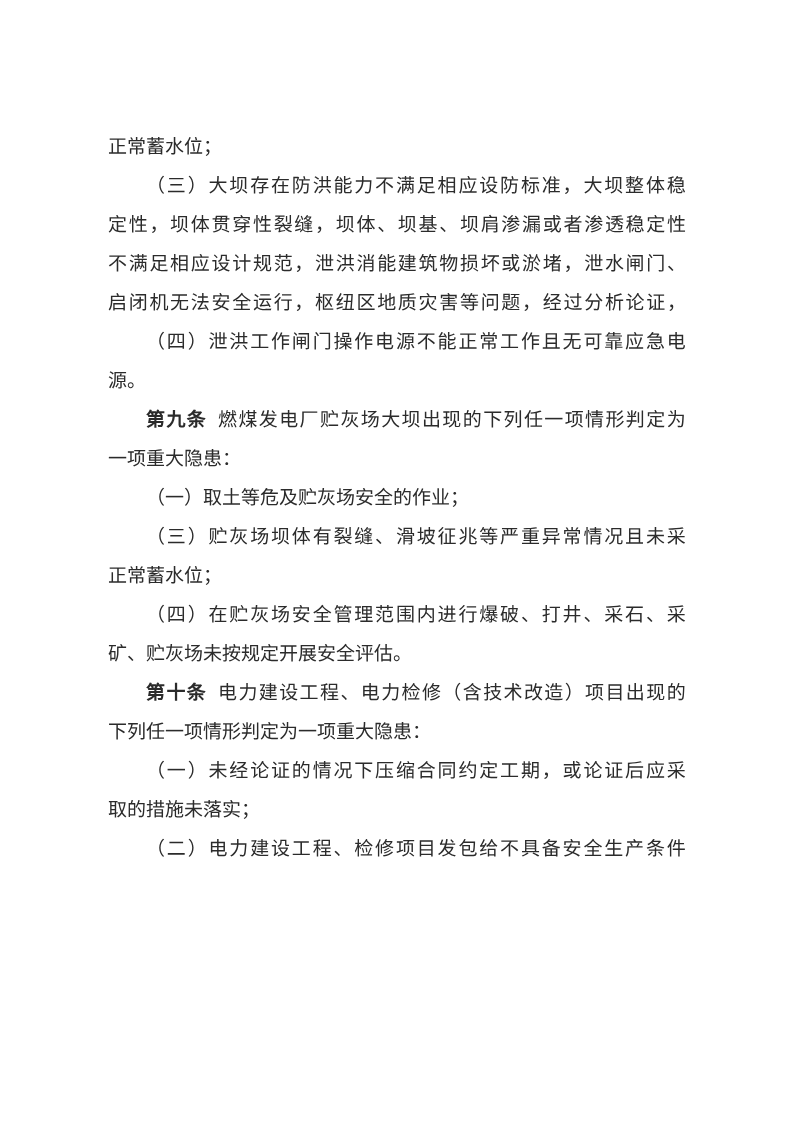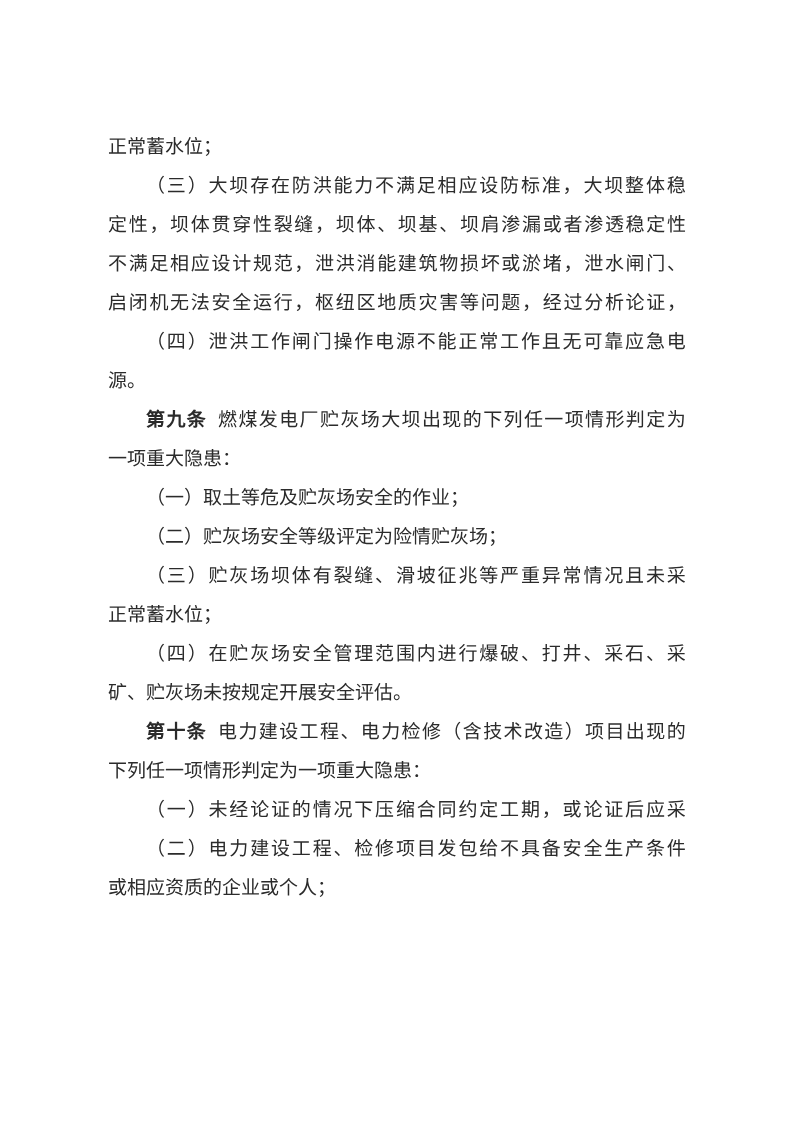--- a/index.html
+++ b/index.html
@@ -56,24 +56,23 @@
       <div class="line">正常蓄水位；</div>
       <div class="line indent justify"><span>（</span><span>三</span><span>）</span><span>大</span><span>坝</span><span>存</span><span>在</span><span>防</span><span>洪</span><span>能</span><span>力</span><span>不</span><span>满</span><span>足</span><span>相</span><span>应</span><span>设</span><span>防</span><span>标</span><span>准</span><span>，</span><span>大</span><span>坝</span><span>整</span><span>体</span><span>稳</span></div>
       <div class="line justify"><span>定</span><span>性</span><span>，</span><span>坝</span><span>体</span><span>贯</span><span>穿</span><span>性</span><span>裂</span><span>缝</span><span>，</span><span>坝</span><span>体</span><span>、</span><span>坝</span><span>基</span><span>、</span><span>坝</span><span>肩</span><span>渗</span><span>漏</span><span>或</span><span>者</span><span>渗</span><span>透</span><span>稳</span><span>定</span><span>性</span></div>
       <div class="line justify"><span>不</span><span>满</span><span>足</span><span>相</span><span>应</span><span>设</span><span>计</span><span>规</span><span>范</span><span>，</span><span>泄</span><span>洪</span><span>消</span><span>能</span><span>建</span><span>筑</span><span>物</span><span>损</span><span>坏</span><span>或</span><span>淤</span><span>堵</span><span>，</span><span>泄</span><span>水</span><span>闸</span><span>门</span><span>、</span></div>
       <div class="line justify"><span>启</span><span>闭</span><span>机</span><span>无</span><span>法</span><span>安</span><span>全</span><span>运</span><span>行</span><span>，</span><span>枢</span><span>纽</span><span>区</span><span>地</span><span>质</span><span>灾</span><span>害</span><span>等</span><span>问</span><span>题</span><span>，</span><span>经</span><span>过</span><span>分</span><span>析</span><span>论</span><span>证</span><span>，</span></div>
       <div class="line indent justify"><span>（</span><span>四</span><span>）</span><span>泄</span><span>洪</span><span>工</span><span>作</span><span>闸</span><span>门</span><span>操</span><span>作</span><span>电</span><span>源</span><span>不</span><span>能</span><span>正</span><span>常</span><span>工</span><span>作</span><span>且</span><span>无</span><span>可</span><span>靠</span><span>应</span><span>急</span><span>电</span></div>
       <div class="line">源。</div>
       <div class="line indent justify"><span class="bold">第</span><span class="bold">九</span><span class="bold">条</span><span class="sp"> </span><span>燃</span><span>煤</span><span>发</span><span>电</span><span>厂</span><span>贮</span><span>灰</span><span>场</span><span>大</span><span>坝</span><span>出</span><span>现</span><span>的</span><span>下</span><span>列</span><span>任</span><span>一</span><span>项</span><span>情</span><span>形</span><span>判</span><span>定</span><span>为</span></div>
       <div class="line">一项重大隐患：</div>
       <div class="line indent">（一）取土等危及贮灰场安全的作业；</div>
-      <div class="line indent">（二）贮灰场安全等级评定为险情贮灰场；</div>
       <div class="line indent justify"><span>（</span><span>三</span><span>）</span><span>贮</span><span>灰</span><span>场</span><span>坝</span><span>体</span><span>有</span><span>裂</span><span>缝</span><span>、</span><span>滑</span><span>坡</span><span>征</span><span>兆</span><span>等</span><span>严</span><span>重</span><span>异</span><span>常</span><span>情</span><span>况</span><span>且</span><span>未</span><span>采</span></div>
       <div class="line">正常蓄水位；</div>
       <div class="line indent justify"><span>（</span><span>四</span><span>）</span><span>在</span><span>贮</span><span>灰</span><span>场</span><span>安</span><span>全</span><span>管</span><span>理</span><span>范</span><span>围</span><span>内</span><span>进</span><span>行</span><span>爆</span><span>破</span><span>、</span><span>打</span><span>井</span><span>、</span><span>采</span><span>石</span><span>、</span><span>采</span></div>
       <div class="line">矿、贮灰场未按规定开展安全评估。</div>
       <div class="line indent justify"><span class="bold">第</span><span class="bold">十</span><span class="bold">条</span><span class="sp"> </span><span>电</span><span>力</span><span>建</span><span>设</span><span>工</span><span>程</span><span>、</span><span>电</span><span>力</span><span>检</span><span>修</span><span>（</span><span>含</span><span>技</span><span>术</span><span>改</span><span>造</span><span>）</span><span>项</span><span>目</span><span>出</span><span>现</span><span>的</span></div>
       <div class="line">下列任一项情形判定为一项重大隐患：</div>
       <div class="line indent justify"><span>（</span><span>一</span><span>）</span><span>未</span><span>经</span><span>论</span><span>证</span><span>的</span><span>情</span><span>况</span><span>下</span><span>压</span><span>缩</span><span>合</span><span>同</span><span>约</span><span>定</span><span>工</span><span>期</span><span>，</span><span>或</span><span>论</span><span>证</span><span>后</span><span>应</span><span>采</span></div>
+      <div class="line">取的措施未落实；</div>
       <div class="line indent justify"><span>（</span><span>二</span><span>）</span><span>电</span><span>力</span><span>建</span><span>设</span><span>工</span><span>程</span><span>、</span><span>检</span><span>修</span><span>项</span><span>目</span><span>发</span><span>包</span><span>给</span><span>不</span><span>具</span><span>备</span><span>安</span><span>全</span><span>生</span><span>产</span><span>条</span><span>件</span></div>
-      <div class="line">或相应资质的企业或个人；</div>
     </div>
 </div>
 
 </body></html>

